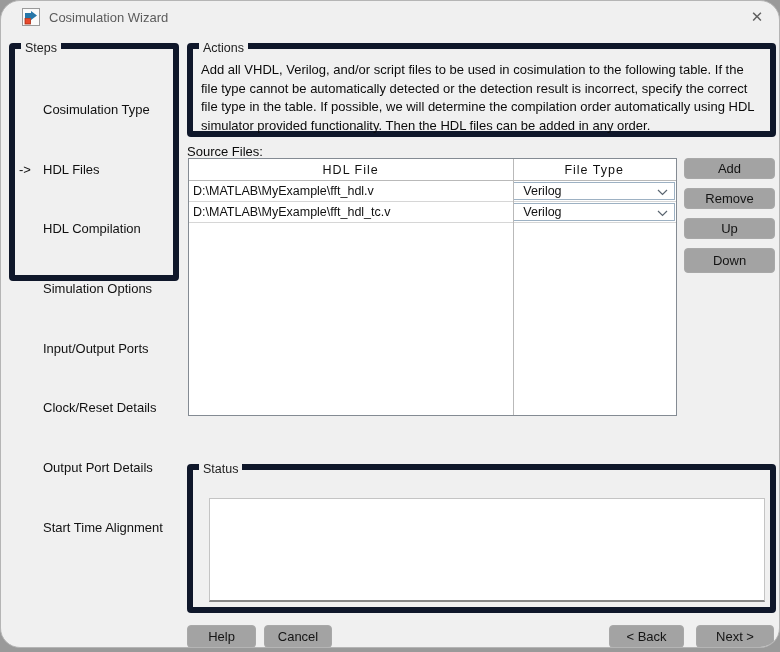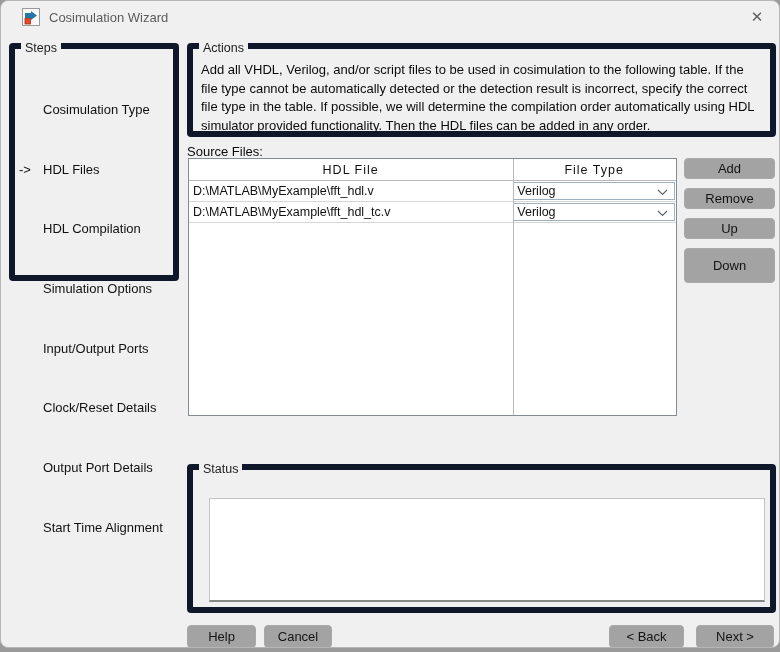--- a/index.html
+++ b/index.html
@@ -8,21 +8,21 @@
     font-family: "Liberation Sans", sans-serif;
     background: #9a9a9a;
     position: relative;
     overflow: hidden;
   }
   #window {
     position: absolute; left: 0; top: 0;
     width: 780px; height: 648px;
     background: #f0f0f0;
     border: 1px solid #b5b5b5;
-    border-radius: 8px;
+    border-radius: 20px;
     overflow: hidden;
   }
   
   #titlebar { position: absolute; left: 0; top: 0; width: 100%; height: 32px; }
   #app-icon { position: absolute; left: 21px; top: 7px; width: 18px; height: 18px; }
   #title-text {
     position: absolute; left: 48px; top: 9px;
     font-size: 13px; color: #5c5c5c;
   }
   #close-btn {
@@ -89,39 +89,39 @@
   .td-file {
     width: 324px; display: flex; align-items: center;
     padding-left: 4px; white-space: nowrap; overflow: hidden;
   }
   .td-type { width: 164px; padding: 1px; }
   .combo {
     width: 100%; height: 100%;
     background: #fff;
     border: 1px solid #9db1c3;
     display: flex; align-items: center;
-    padding-left: 3px;
+    padding-left: 9px;
     position: relative;
   }
   .combo .chev { position: absolute; right: 6px; top: 6px; }
   
   .btn {
     position: absolute;
     background: #a3a3a3;
     border: 1px solid #a8a8a8;
     border-radius: 4px;
     font-family: "Liberation Sans", sans-serif;
     font-size: 13px; color: #141414;
     display: flex; align-items: center; justify-content: center;
     cursor: default;
   }
   #btn-add    { left: 683px; top: 157px; width: 91px; height: 21px; }
   #btn-remove { left: 683px; top: 187px; width: 91px; height: 21px; }
   #btn-up     { left: 683px; top: 217px; width: 91px; height: 21px; }
-  #btn-down   { left: 683px; top: 247px; width: 91px; height: 35px; }
+  #btn-down   { left: 683px; top: 247px; width: 91px; height: 25px; }
   
   #status-box { left: 186px; top: 463px; width: 589px; height: 149px; }
   #status-area {
     position: absolute; left: 16px; top: 28px;
     width: 556px; height: 104px;
     background: #ffffff;
     border: 1px solid #c4c4c4;
     border-bottom: 2px solid #868686;
     font-size: 12px; color: #222;
     overflow: hidden;

